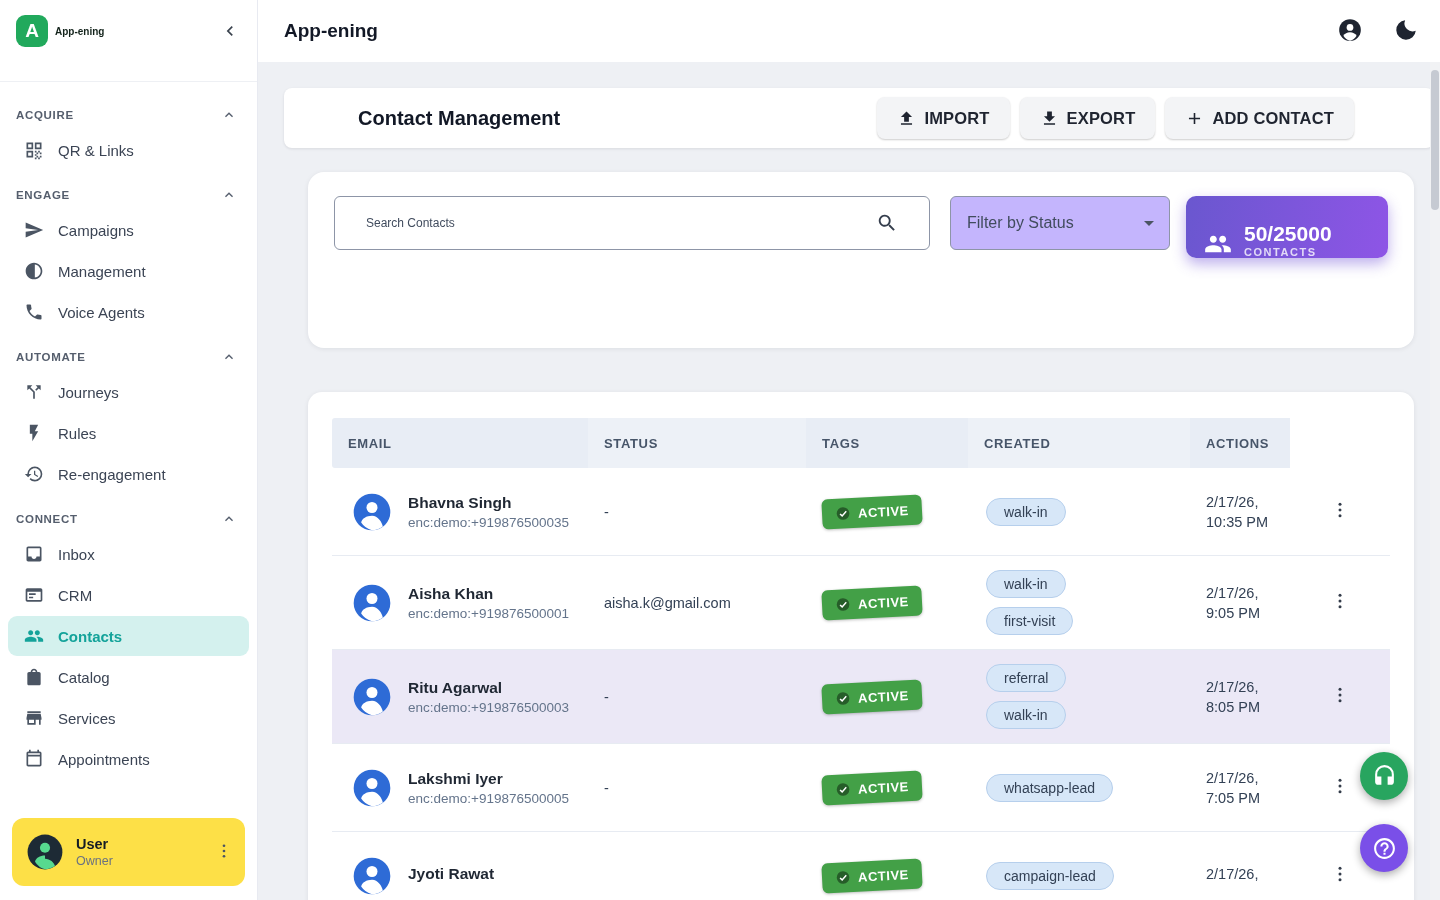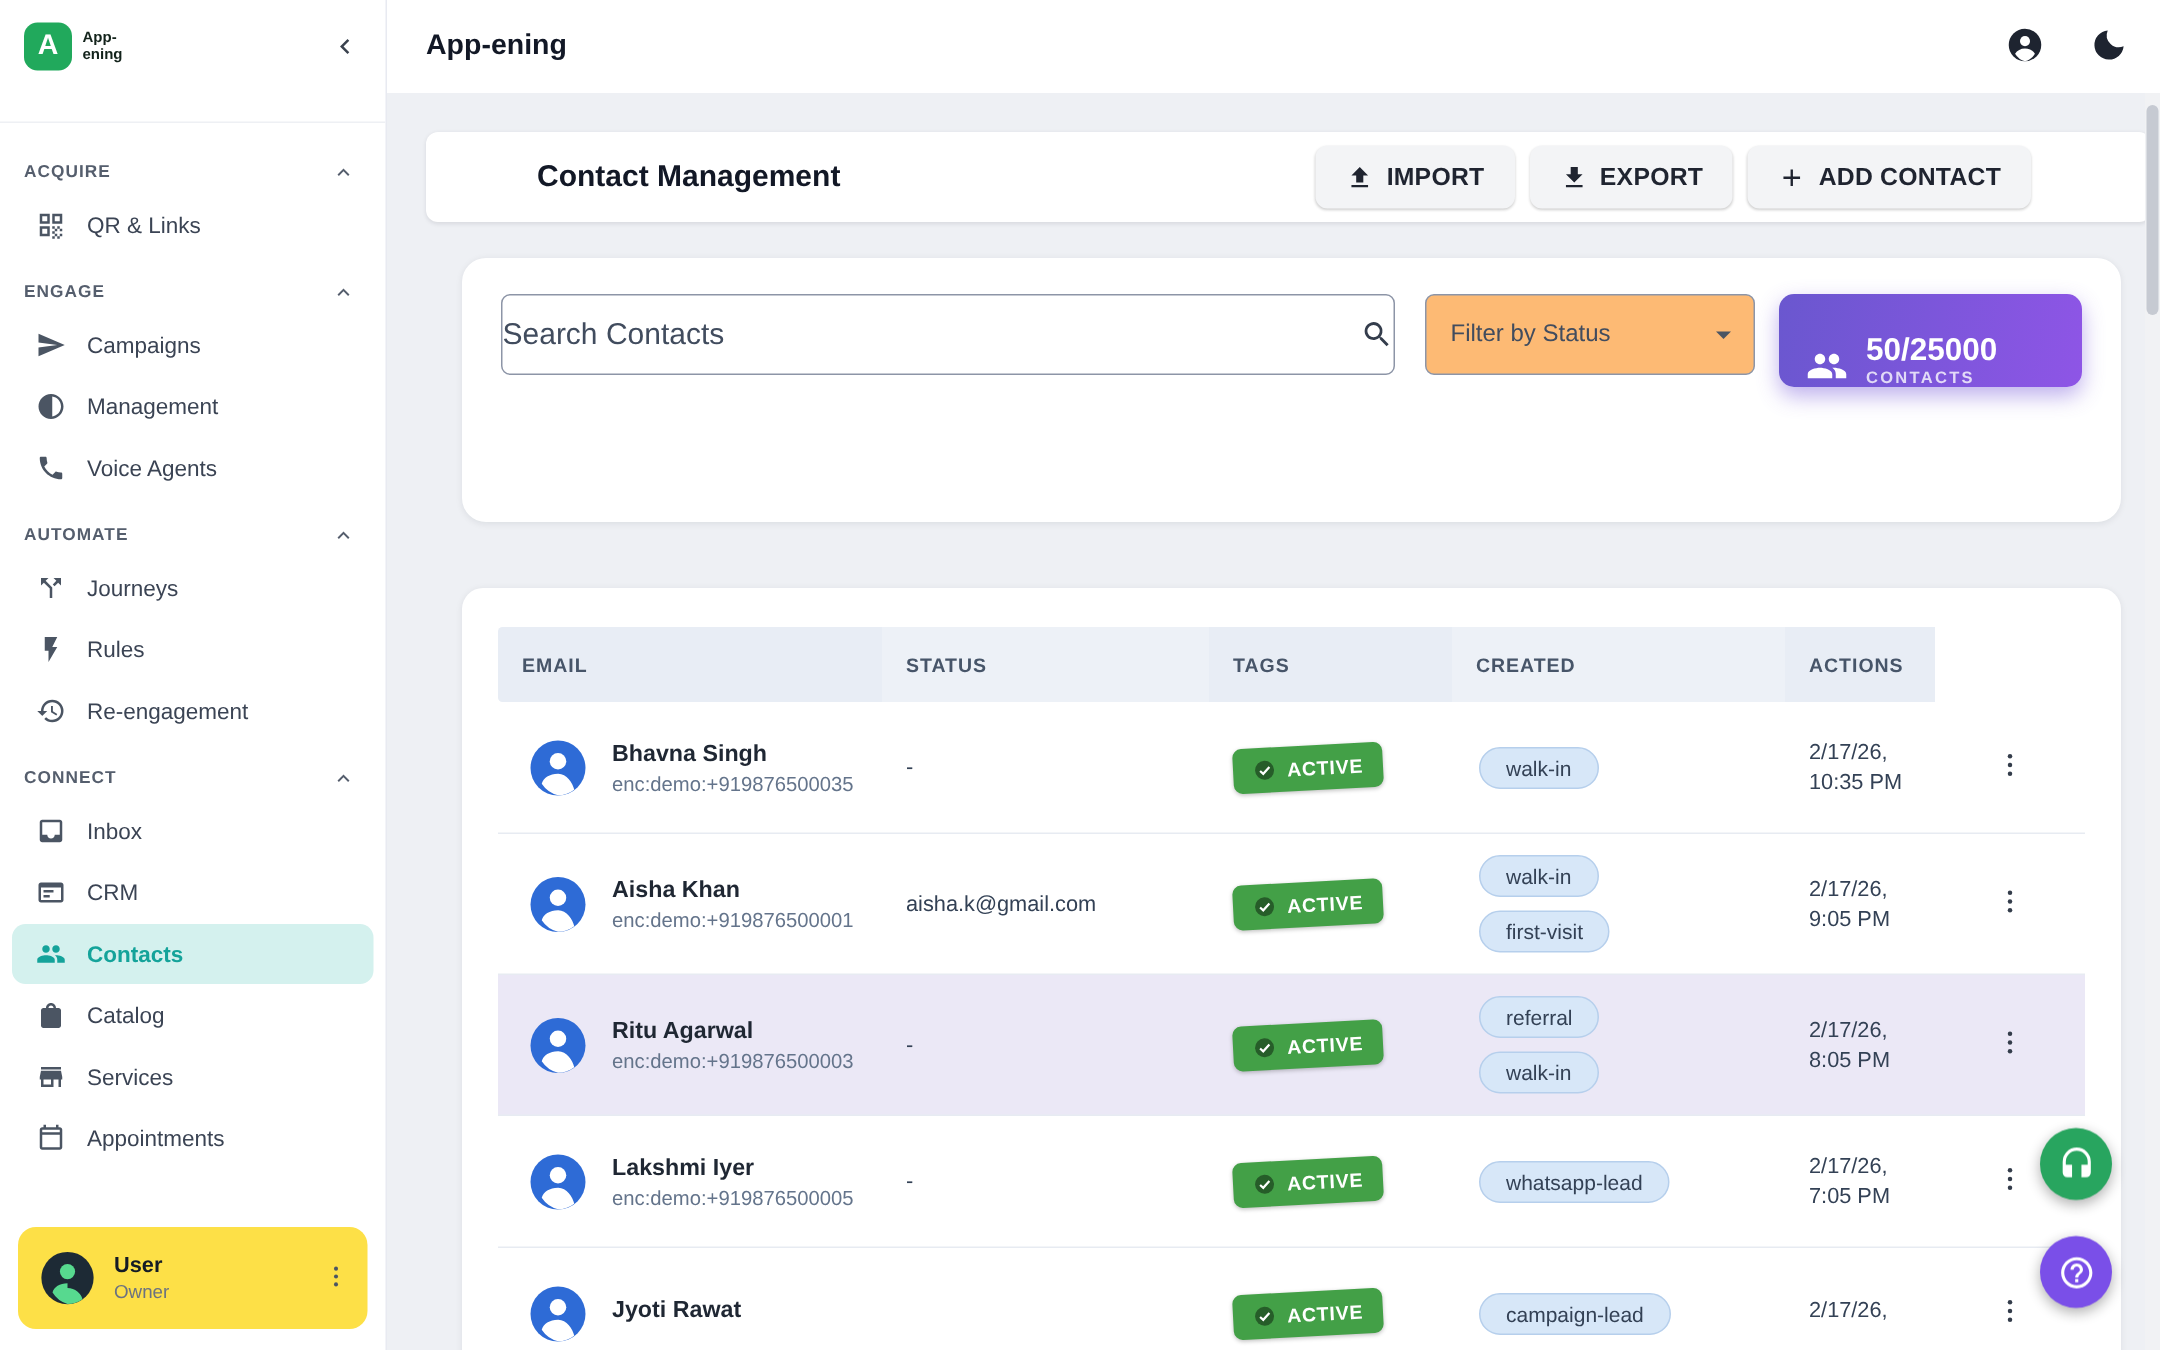--- a/index.html
+++ b/index.html
@@ -9,21 +9,21 @@
 
   .app { display: flex; width: 1440px; height: 900px; }
 
   
   .sidebar { width: 258px; min-width: 258px; background: #fff; border-right: 1px solid #e8eaf1;
              display: flex; flex-direction: column; position: relative; z-index: 5; }
   .sb-header { height: 62px; display: flex; align-items: center; justify-content: space-between; padding: 0 12px 0 16px; }
   .logo { display: flex; align-items: center; gap: 7px; }
   .logo-badge { width: 32px; height: 32px; border-radius: 9px; background: #21a95c; color: #fff;
                 font-weight: bold; font-size: 19px; display: flex; align-items: center; justify-content: center; }
-  .logo-text { display: flex; flex-direction: column; font-size: 10px; font-weight: bold; color: #13231b; line-height: 1.1; }
+  .logo-text { display: flex; font-size: 10px; font-weight: bold; color: #13231b; line-height: 1.1; }
   .collapse-btn { width: 30px; height: 30px; background: none; border: none; cursor: pointer; display:flex;align-items:center;justify-content:center; }
   .collapse-btn svg { width: 20px; height: 20px; fill: #3a424e; }
 
   .sb-nav { flex: 1; overflow: hidden; padding: 10px 0 0; }
   .sb-item { height: 40px; display: flex; align-items: center; gap: 14px; padding: 0 16px; margin: 1px 8px;
              border-radius: 9px; font-size: 15px; color: #3b4454; cursor: pointer; white-space: nowrap; }
   .sb-item .ic { width: 20px; height: 20px; fill: #4b5563; flex: none; }
   .sb-item.active { background: #d4f1ee; color: #14a39a; font-weight: bold; }
   .sb-item.active .ic { fill: #14a39a; }
   .sb-divider { border-top: 1px solid #eef0f4; margin: 9px 0; }
@@ -54,24 +54,24 @@
   .page-header h2 { font-size: 20px; font-weight: bold; color: #121826; }
   .ph-actions { margin-left: auto; display: flex; gap: 10px; }
   .btn { display: flex; align-items: center; gap: 8px; height: 42px; padding: 0 20px; background: #f3f4f6;
          border: none; border-radius: 8px; font-size: 16.5px; font-weight: bold; color: #1f2430;
          letter-spacing: .01em; box-shadow: 0 1px 2px rgba(0,0,0,.20); cursor: pointer; }
   .btn svg { width: 19px; height: 19px; fill: #1f2430; }
 
   .filter-card { background: #fff; border-radius: 16px; box-shadow: 0 1px 5px rgba(15,23,42,.08);
                  height: 176px; margin: 0 20px 44px 24px; padding: 24px 26px 0; display: flex; align-items: flex-start; }
   .search-box { width: 596px; height: 54px; border: 1px solid #8d95a7; border-radius: 6px; display: flex;
-                align-items: center; padding: 0 0; color: #414c5e; font-size: 20px; cursor: text; background:#fff; }
+                align-items: center; padding: 0 31px; color: #414c5e; font-size: 12px; cursor: text; background:#fff; }
   .search-box svg { margin-left: auto; width: 22px; height: 22px; fill: #343d4c; }
   .status-box { width: 220px; height: 54px; border: 1px solid #8d95a7; border-radius: 6px; display: flex;
-                align-items: center; padding: 0 8px 0 16px; color: #414c5e; font-size: 16px; margin-left: 20px; cursor: pointer; background:#fdba74; }
+                align-items: center; padding: 0 8px 0 16px; color: #414c5e; font-size: 16px; margin-left: 20px; cursor: pointer; background:#c4b5fd; }
   .status-box svg { margin-left: auto; width: 24px; height: 24px; fill: #4b5563; }
   .count-badge { margin-left: auto; height: 62px; min-width: 202px; border-radius: 10px;
                  background: linear-gradient(100deg, #6a57cf, #8e55e6); display: flex; align-items: flex-end;
                  gap: 12px; padding: 0 18px; box-shadow: 0 6px 14px rgba(110,80,216,.45); color: #fff; }
   .count-badge svg { width: 28px; height: 28px; fill: #fff; flex: none; }
   .cb-num { font-size: 21px; font-weight: bold; line-height: 1.15; }
   .cb-cap { font-size: 11px; letter-spacing: .14em; color: rgba(255,255,255,.78); font-weight: bold; }
 
   .table-card { background: #fff; border-radius: 14px; box-shadow: 0 1px 5px rgba(15,23,42,.08);
                 margin: 0 20px 0 24px; padding: 26px 24px; height: 560px; overflow: hidden; }

